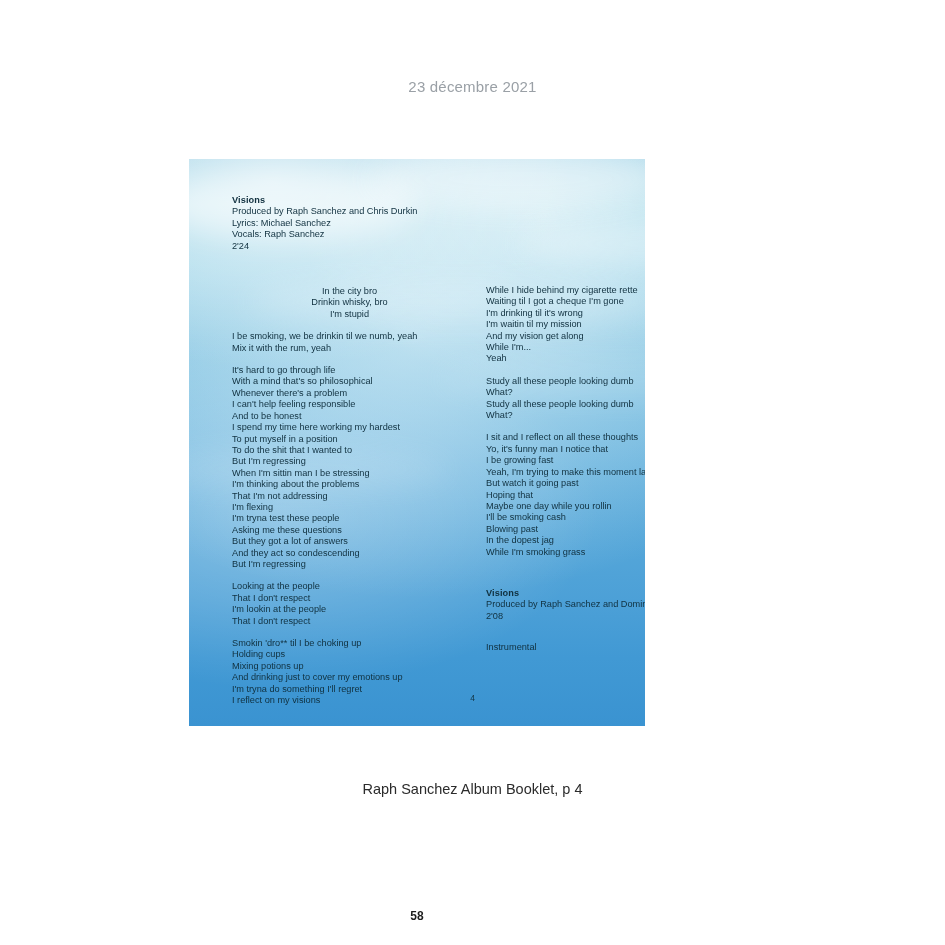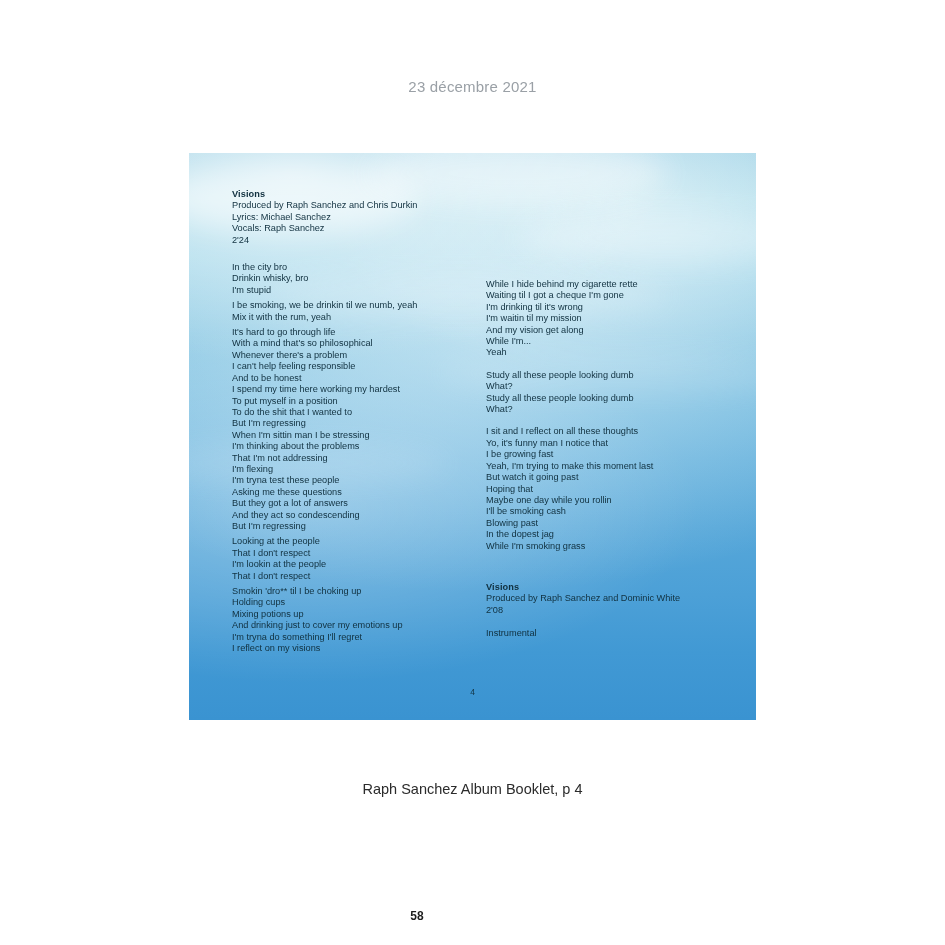--- a/index.html
+++ b/index.html
@@ -22,22 +22,22 @@
     width: 945px;
     text-align: center;
     font-size: 15px;
     color: #9aa0a6;
     letter-spacing: 0.2px;
   }
 
   .booklet-figure {
     position: absolute;
     left: 189px;
-    top: 153px;
-    width: 567px;
+    top: 159px;
+    width: 456px;
     height: 567px;
     overflow: hidden;
     background: #7dd3fc;
   }
 
   .sky {
     position: absolute;
     inset: 0;
     background:
       radial-gradient(ellipse 120% 60% at 18% 4%, rgba(255,255,255,0.55) 0%, rgba(255,255,255,0.0) 55%),
@@ -91,31 +91,31 @@
     top: 36px;
     width: 235px;
   }
   .col-right {
     position: absolute;
     left: 297px;
     top: 118px;
     width: 235px;
   }
   .credits { margin-bottom: 0; }
-  .stanza { margin-top: 4px; }
-  .stanza.first { margin-top: 16px; }
+  .stanza { margin-top: 11px; }
+  .stanza.first { margin-top: 34px; text-align: center; }
 
   .right-stanza { margin-top: 11px; }
   .right-stanza.first { margin-top: 8px; }
 
   .second-track {
     margin-top: 30px;
   }
   .second-track .track-title { display: block; }
-  .instrumental { margin-top: 12px; }
+  .instrumental { margin-top: 20px; }
 
   .page-number-booklet {
     position: absolute;
     left: 0;
     top: 534px;
     width: 567px;
     text-align: center;
     font-size: 8.5px;
     color: #123444;
   }

